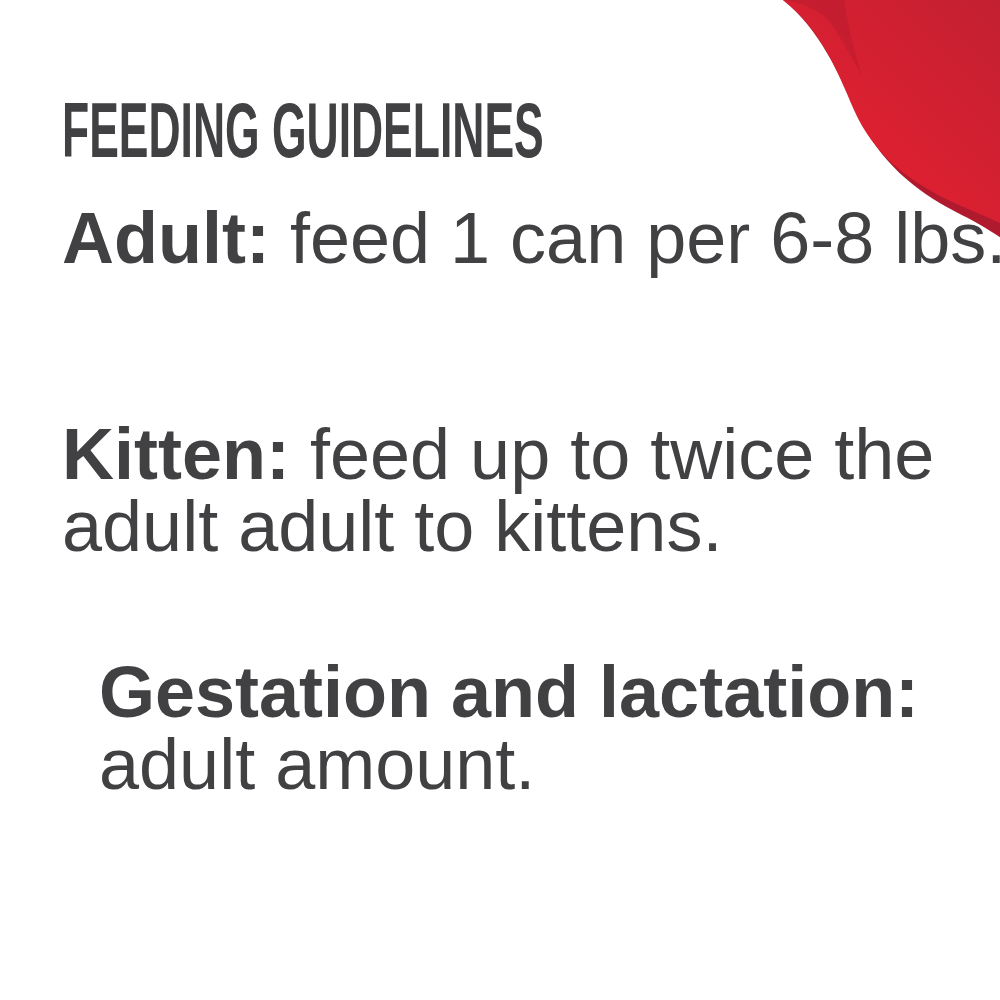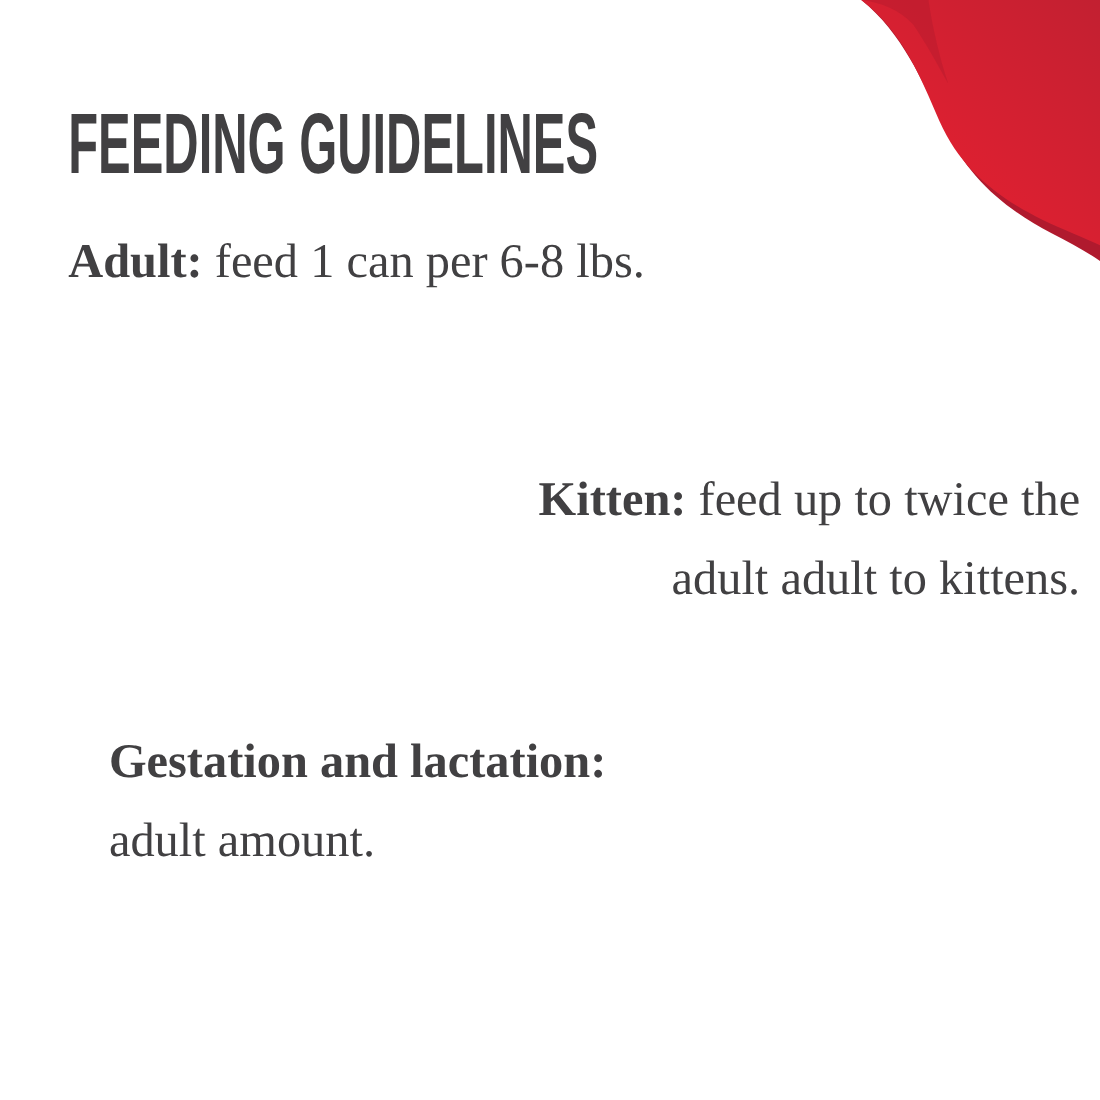--- a/index.html
+++ b/index.html
@@ -39,29 +39,28 @@
     display: inline-block;
     transform: scaleX(0.57);
     transform-origin: 0 0;
   }
 
   
   .para {
     position: absolute;
     left: 62px;
     width: 920px;
-    font-size: 44px;
+    font-size: 72px;
     line-height: 72px;
     font-weight: 400;
     white-space: nowrap;
-    font-family: Liberation Serif, serif;
   }
   .para strong { font-weight: 700; }
   .para-adult     { top: 202px; }
-  .para-kitten    { top: 418px; text-align: right; }
+  .para-kitten    { top: 418px; }
   .para-gestation { top: 656px; margin-left: 37px; }
 </style>
 </head>
 <body>
 
 <div class="canvas">
 
   <svg class="swoosh" viewBox="0 0 1000 260" xmlns="http://www.w3.org/2000/svg" aria-hidden="true">
     <defs>
       <linearGradient id="redGrad" gradientUnits="userSpaceOnUse" x1="800" y1="210" x2="1000" y2="10">

